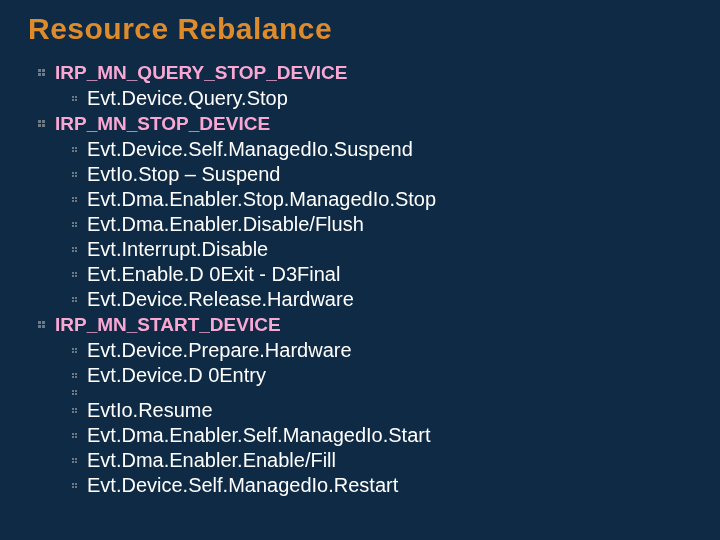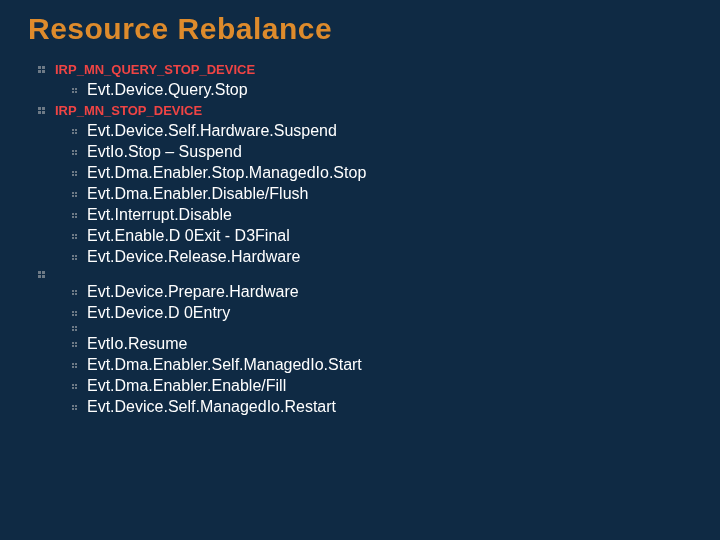--- a/index.html
+++ b/index.html
@@ -71,28 +71,28 @@
     height: 2px;
     background: #6d7a86;
   }
   .bullet.smgrid {
     display: inline-grid;
     grid-template-columns: 2px 2px;
     grid-template-rows: 2px 2px;
     gap: 1px;
   }
   .txt1 {
-    color: #ef4444;
-    font-size: 13px;
+    color: #f9a8d4;
+    font-size: 19px;
     font-weight: bold;
     text-align: right;
   }
   .txt2 {
     color: #ffffff;
-    font-size: 16px;
+    font-size: 20px;
     font-weight: normal;
   }
 </style>
 </head>
 <body>
 
 <div class="slide">
   <h1 class="title">Resource Rebalance</h1>
 
   <div class="lvl1 row h1">
@@ -123,21 +123,21 @@
     </span>
     <span class="txt1">IRP_MN_STOP_DEVICE</span>
   </div>
   <div class="lvl2 row h2">
     <span class="bullet small smgrid">
         <span class="sq"></span>
         <span class="sq"></span>
         <span class="sq"></span>
         <span class="sq"></span>
       </span>
-    <span class="txt2">Evt.Device.Self.Hardware.Suspend</span>
+    <span class="txt2">Evt.Device.Self.ManagedIo.Suspend</span>
   </div>
   <div class="lvl2 row h2">
     <span class="bullet small smgrid">
         <span class="sq"></span>
         <span class="sq"></span>
         <span class="sq"></span>
         <span class="sq"></span>
       </span>
     <span class="txt2">EvtIo.Stop – Suspend</span>
   </div>
@@ -187,20 +187,21 @@
     <span class="txt2">Evt.Device.Release.Hardware</span>
   </div>
 
   <div class="lvl1 row h1">
     <span class="bullet big grid">
       <span class="sq"></span>
         <span class="sq"></span>
         <span class="sq"></span>
         <span class="sq"></span>
     </span>
+    <span class="txt1">IRP_MN_START_DEVICE</span>
   </div>
   <div class="lvl2 row h2">
     <span class="bullet small smgrid">
         <span class="sq"></span>
         <span class="sq"></span>
         <span class="sq"></span>
         <span class="sq"></span>
       </span>
     <span class="txt2">Evt.Device.Prepare.Hardware</span>
   </div>

